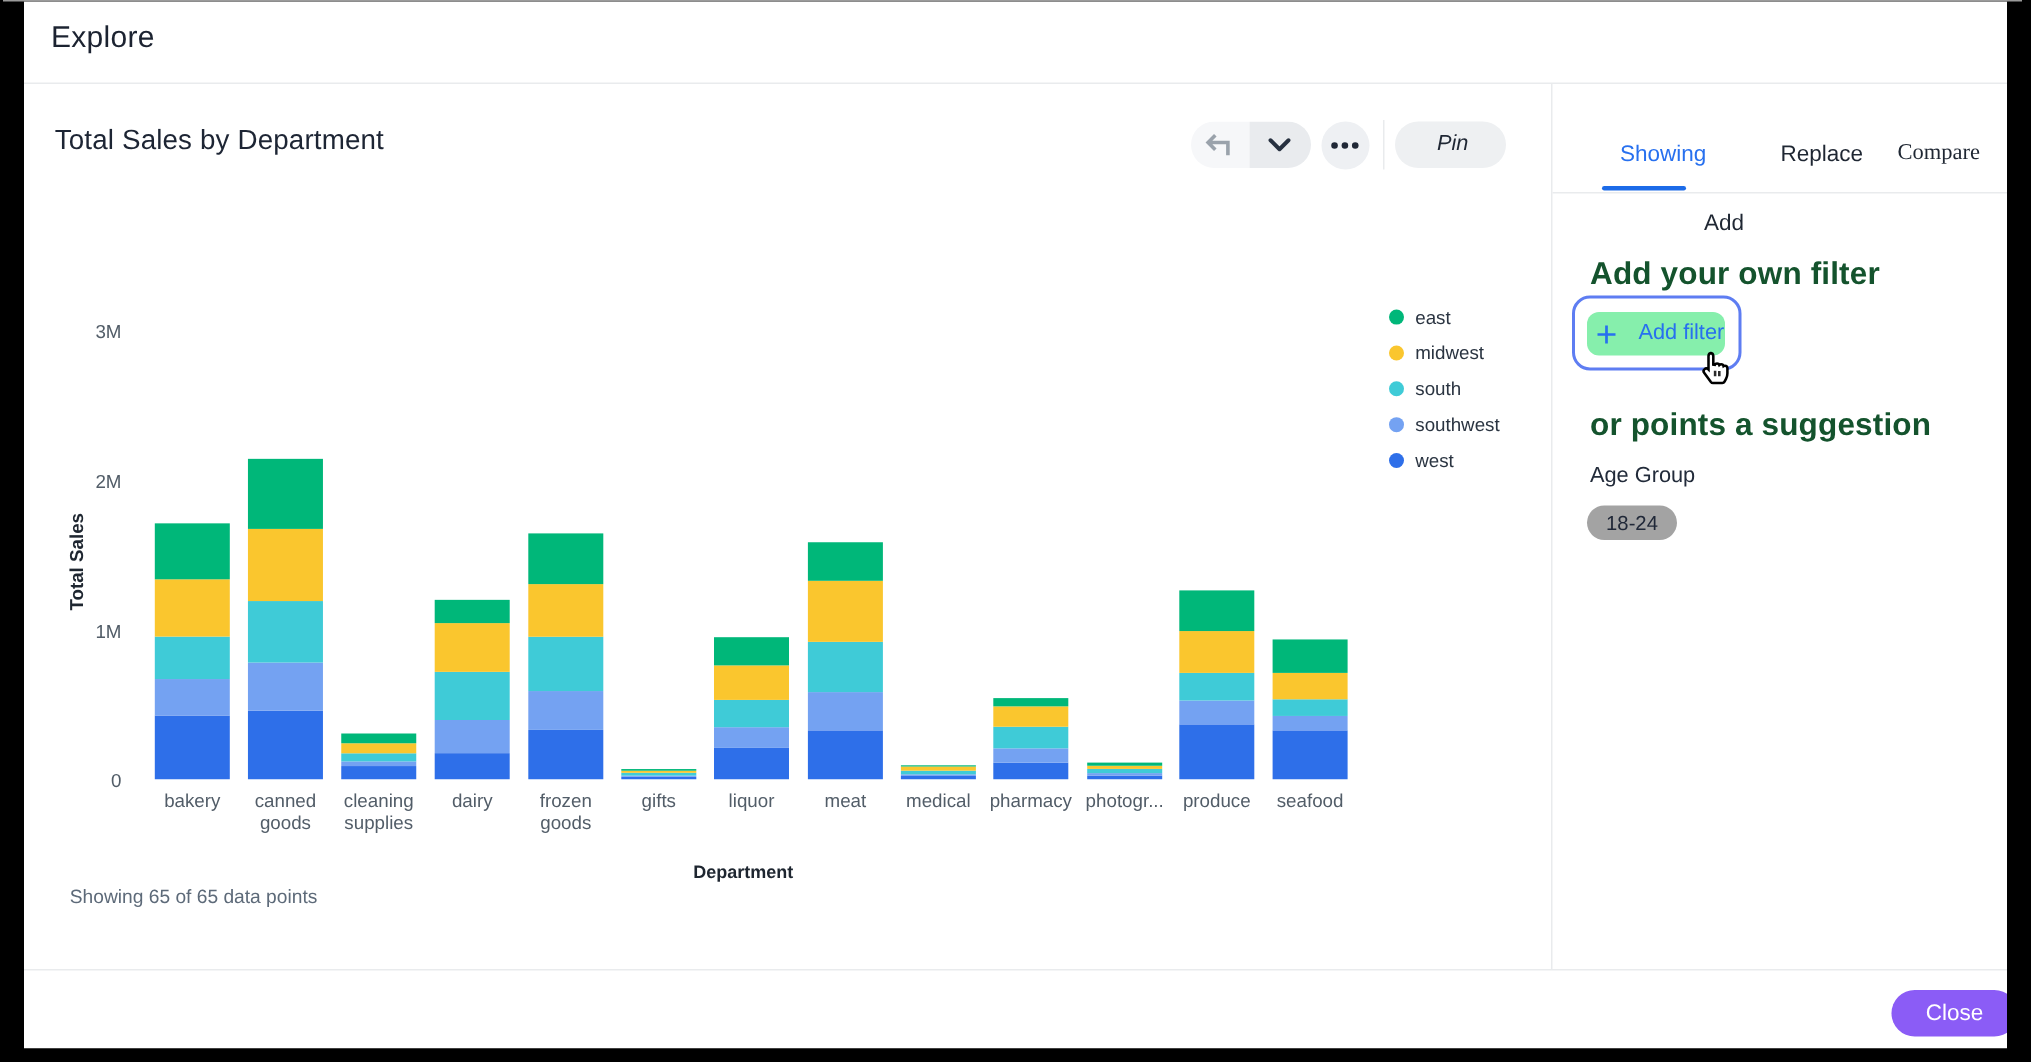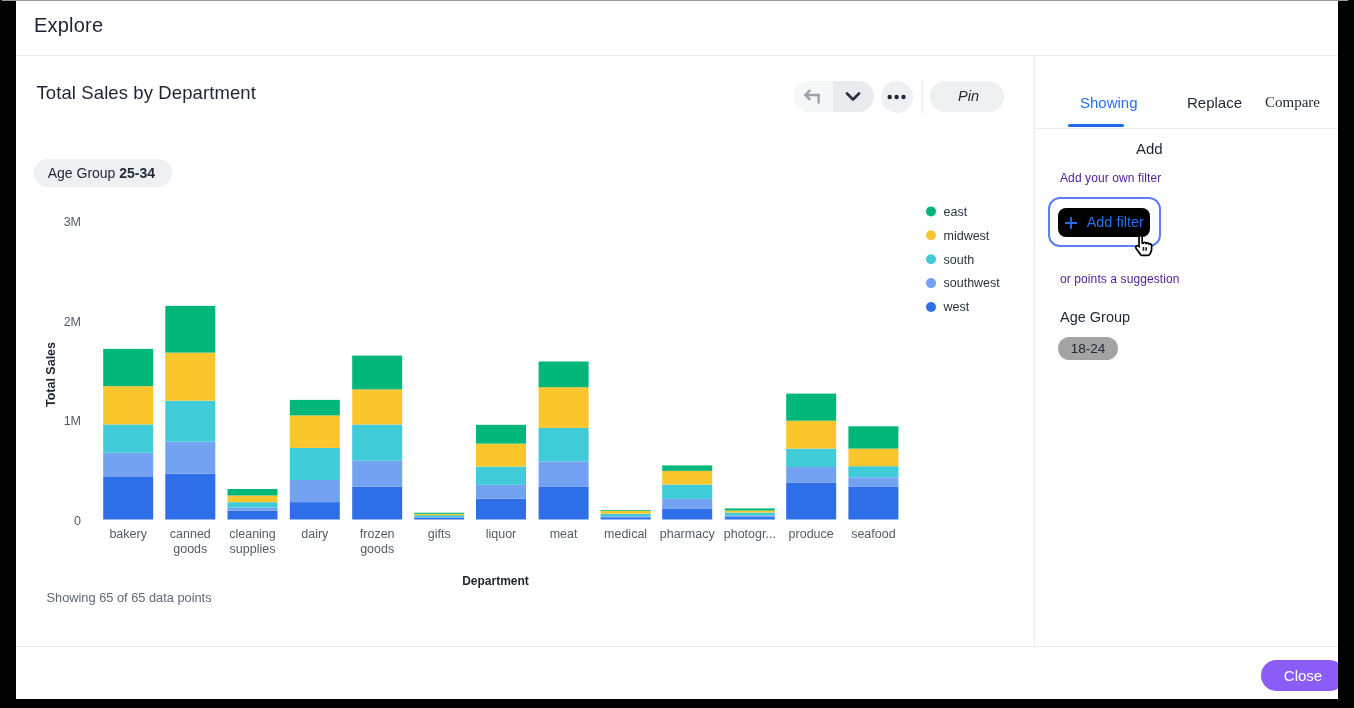--- a/index.html
+++ b/index.html
@@ -16,41 +16,40 @@
 .splitbtn { left:777.5px; top:79.5px; width:80px; height:31px; border-radius:15.5px; overflow:hidden; display:flex; }
 .splitbtn .l { width:39px; height:31px; background:#F6F7F9; }
 .splitbtn .r { width:41px; height:31px; background:#E9EBEE; }
 .morebtn { left:864.5px; top:79.5px; width:32px; height:32px; border-radius:16px; background:#EEF0F3; }
 .tooldiv { left:905.5px; top:79px; height:33px; }
 .pinbtn { left:913.5px; top:79.5px; width:74px; height:31px; border-radius:15.5px; background:#EEF0F2;
          font-size:14.5px; color:#1F2734; text-align:center; line-height:31px; padding-left:4px;font-style:italic; }
 .tab { top:93px; font-size:15px; color:#1F2733; }
 .tab.active { color:#2770EF; }
 .tabline { left:1052px; top:123px; width:56px; height:3px; background:#1C6BE8; border-radius:2px; }
-.h2 { font-size:12px; font-weight:400; color:#4c1d95; letter-spacing:0.1px; }
+.h2 { font-size:21px; font-weight:700; color:#14532d; letter-spacing:0.1px; }
 .addring { left:1031.5px; top:195.5px; width:113px; height:50px; border:2.5px solid #5E7DF2; border-radius:12px; background:#fff; }
-.addbtn { left:1042px; top:206.8px; width:91.5px; height:29.5px; border-radius:8px; background:#000000;
-          color:#2770EF; font-size:14.5px; line-height:29.5px; text-align:center; padding-left:23px; }
+.addbtn { left:1042px; top:206.8px; width:91.5px; height:29.5px; border-radius:8px; background:#86efac;
+          color:#2770EF; font-size:14.5px; line-height:29.5px; text-align:right; padding-left:23px; }
 .lbl { font-size:14.5px; color:#222B3A; }
 .chip2 { left:1042px; top:336px; width:60px; height:23px; border-radius:11.5px; background:#a3a3a3;
          font-size:13.5px; color:#202838; text-align:center; line-height:23px; }
 .closebtn { left:1245px; top:659px; width:84px; height:31px; border-radius:15.5px; background:#8b5cf6;
             color:#fff; font-size:15px; text-align:center; line-height:31px; }
 text { font-family:"Liberation Sans",sans-serif; }
 .axl { font-size:12.5px; fill:#525D68; }
 .leg { font-size:12.5px; fill:#2A3441; }
 </style></head>
 <body>
 <div id="page">
   <div class="abs hdr">Explore</div>
   <div class="abs divh" style="left:0; top:53.5px; width:1346px;"></div>
   <div class="abs divv" style="left:1017.5px; top:54.5px; height:590px;"></div>
   <div class="abs divh" style="left:0; top:644.5px; width:1346px;"></div>
   <div class="abs title">Total Sales by Department</div>
-  <div class="abs chip">Age Group&nbsp;<b>25-34</b></div>
 
   <div class="abs splitbtn">
       <div class="l"></div>
       <div class="r"></div>
     </div>
   <svg class="abs" style="left:786px; top:85px;" width="24" height="22" viewBox="0 0 24 22">
     <path d="M8.2 4.2 L3.4 9 L8.2 13.8 M3.8 9 H16.6 V17.5" fill="none" stroke="#9AA2AB" stroke-width="2.4"></path>
   </svg>
   <svg class="abs" style="left:829px; top:90px;" width="16" height="12" viewBox="0 0 16 12">
     <path d="M2 2.5 L8 8.5 L14 2.5" fill="none" stroke="#273140" stroke-width="2.6" stroke-linecap="round" stroke-linejoin="round"></path>

